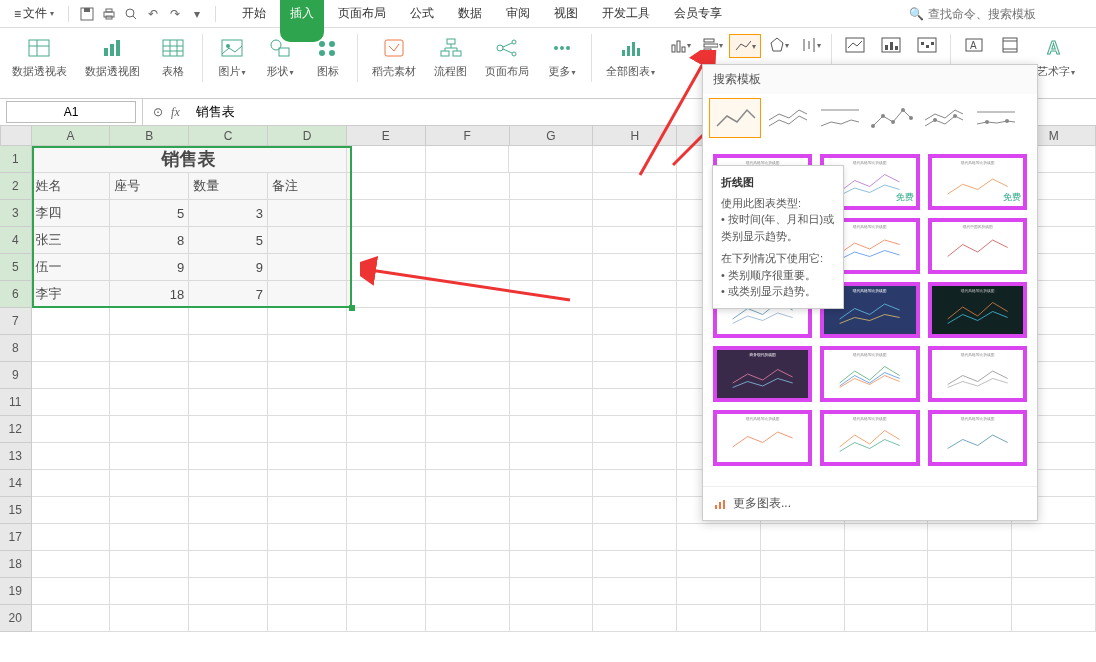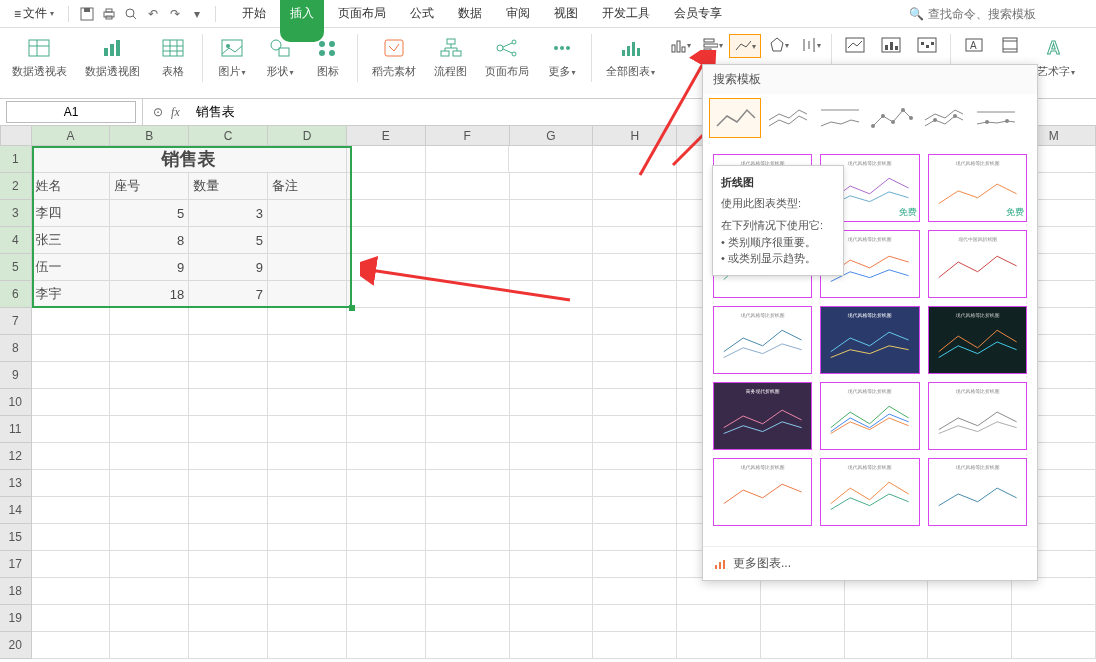--- a/index.html
+++ b/index.html
@@ -56,21 +56,21 @@
 
 .arrow { position: absolute; pointer-events: none; }
 
 
 .chart-panel { position: absolute; top: 64px; left: 702px; width: 336px; background: #fff; border: 1px solid #ccc; box-shadow: 0 2px 10px rgba(0,0,0,0.2); z-index: 20; }
 .chart-panel .section-title { padding: 6px 10px; font-size: 12px; color: #555; background: #fafafa; }
 .chart-panel .basic-row { display: flex; gap: 0; padding: 4px 6px 10px 6px; flex-wrap: wrap; }
 .basic-th { width: 52px; height: 40px; border: 1px solid transparent; display: flex; align-items: center; justify-content: center; cursor: pointer; }
 .basic-th.hover { border: 1px solid #f90; background: #fff8ee; }
 .template-grid { display: grid; grid-template-columns: repeat(3, 1fr); gap: 8px 8px; padding: 6px 10px 20px 10px; max-height: 440px; overflow: hidden; }
-.tpl { height: 68px; border: 1px solid #d946ef; position: relative; background: #fff; cursor: pointer; overflow: hidden; }
+.tpl { height: 56px; border: 4px solid #d946ef; position: relative; background: #fff; cursor: pointer; overflow: hidden; }
 .tpl .free-tag { position: absolute; right: 2px; bottom: 2px; font-size: 9px; color: #3a8; }
 .tpl.dark { background: #2a3a6a; }
 .tpl.dark2 { background: #122; }
 .tpl.dark3 { background: #3a2a4a; }
 .more-charts { padding: 8px 10px; border-top: 1px solid #eee; display: flex; align-items: center; gap: 6px; color: #555; cursor: pointer; }
 
 
 .tooltip { position: absolute; top: 165px; left: 712px; width: 132px; background: #fff; border: 1px solid #ccc; padding: 8px; font-size: 11px; color: #555; box-shadow: 0 2px 6px rgba(0,0,0,0.15); z-index: 30; line-height: 1.5; }
 .tooltip .tt-title { font-weight: bold; margin-bottom: 4px; color: #333; }
 
@@ -511,36 +511,20 @@
         <div class="cell" style="width: 85px;"></div>
         <div class="cell" style="width: 85px;"></div>
         <div class="cell" style="width: 85px;"></div>
         <div class="cell" style="width: 85px;"></div>
         <div class="cell" style="width: 85px;"></div>
         <div class="cell" style="width: 85px;"></div>
         <div class="cell" style="width: 85px;"></div>
         <div class="cell" style="width: 85px;"></div>
       </div>
       <div class="row">
-        <div class="rowh">10</div>
-        <div class="cell" style="width: 80px;"></div>
-        <div class="cell" style="width: 80px;"></div>
-        <div class="cell" style="width: 80px;"></div>
-        <div class="cell" style="width: 80px;"></div>
-        <div class="cell" style="width: 80px;"></div>
-        <div class="cell" style="width: 85px;"></div>
-        <div class="cell" style="width: 85px;"></div>
-        <div class="cell" style="width: 85px;"></div>
-        <div class="cell" style="width: 85px;"></div>
-        <div class="cell" style="width: 85px;"></div>
-        <div class="cell" style="width: 85px;"></div>
-        <div class="cell" style="width: 85px;"></div>
-        <div class="cell" style="width: 85px;"></div>
-      </div>
-      <div class="row">
         <div class="rowh">11</div>
         <div class="cell" style="width: 80px;"></div>
         <div class="cell" style="width: 80px;"></div>
         <div class="cell" style="width: 80px;"></div>
         <div class="cell" style="width: 80px;"></div>
         <div class="cell" style="width: 80px;"></div>
         <div class="cell" style="width: 85px;"></div>
         <div class="cell" style="width: 85px;"></div>
         <div class="cell" style="width: 85px;"></div>
         <div class="cell" style="width: 85px;"></div>
@@ -867,17 +851,18 @@
           <rect x="10" y="3" width="2" height="9" fill="#e74"></rect>
         </svg>
       </span>
     <span>更多图表...</span>
   </div>
 </div>
 
 <div class="tooltip">
   <div class="tt-title">折线图</div>
   <div>使用此图表类型:</div>
+  <div>• 按时间(年、月和日)或类别显示趋势。</div>
   <div style="height:6px"></div>
   <div>在下列情况下使用它:</div>
   <div>• 类别顺序很重要。</div>
   <div>• 或类别显示趋势。</div>
 </div>
 
 </body></html>

